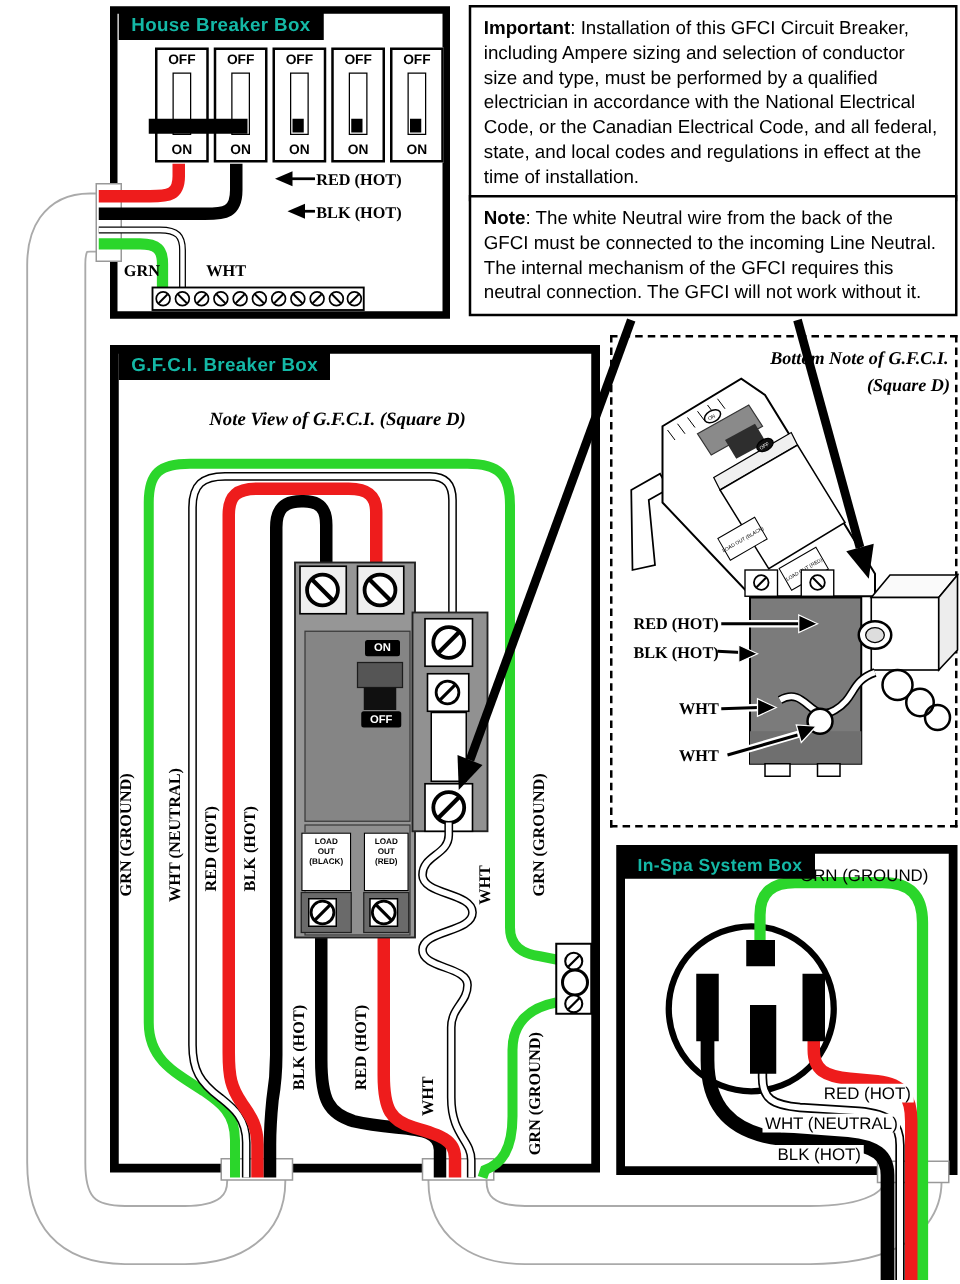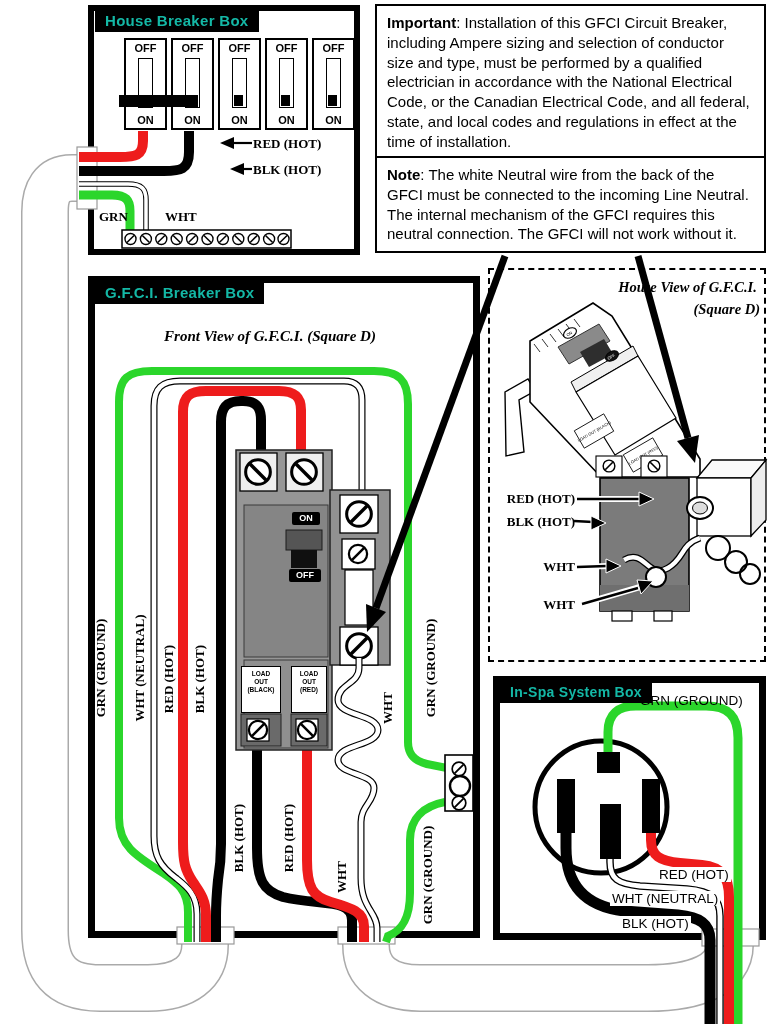--- a/index.html
+++ b/index.html
@@ -323,21 +323,21 @@
 
   <div class="tbar" style="left:95px;top:8px;height:24px;">House Breaker Box</div>
   <div class="tbar" style="left:500px;top:681px;height:22px;font-size:14px;">In-Spa System Box</div>
   <div class="tbar" style="left:95px;top:280px;height:24px;">G.F.C.I. Breaker Box</div>
 
   <div class="slab" style="left:253px;top:136px;">RED (HOT)</div>
   <div class="slab" style="left:253px;top:162px;">BLK (HOT)</div>
   <div class="slab" style="left:99px;top:209px;">GRN</div>
   <div class="slab" style="left:165px;top:209px;">WHT</div>
 
-  <div class="ital" style="left:150px;top:328px;width:240px;text-align:center;">Front View of G.F.C.I. (Square D)</div>
+  <div class="ital" style="left:150px;top:328px;width:240px;text-align:center;">Note View of G.F.C.I. (Square D)</div>
 
   <div class="vlab" style="left:101px;top:668px;">GRN (GROUND)</div>
   <div class="vlab" style="left:140px;top:668px;">WHT (NEUTRAL)</div>
   <div class="vlab" style="left:169px;top:679px;">RED (HOT)</div>
   <div class="vlab" style="left:200px;top:679px;">BLK (HOT)</div>
 
   <div class="vlab" style="left:431px;top:668px;">GRN (GROUND)</div>
   <div class="vlab" style="left:388px;top:708px;">WHT</div>
   <div class="vlab" style="left:428px;top:875px;">GRN (GROUND)</div>
   <div class="vlab" style="left:239px;top:838px;">BLK (HOT)</div>
@@ -350,21 +350,21 @@
     <div>LOAD</div>
     <div>OUT</div>
     <div>(BLACK)</div>
   </div>
   <div class="loadout" style="left:291px;top:666px;width:36px;height:47px;">
     <div>LOAD</div>
     <div>OUT</div>
     <div>(RED)</div>
   </div>
 
-  <div class="ital" style="left:615px;top:279px;width:145px;text-align:center;font-size:14.5px;">House View of G.F.C.I.</div>
+  <div class="ital" style="left:615px;top:279px;width:145px;text-align:center;font-size:14.5px;">Bottom Note of G.F.C.I.</div>
   <div class="ital" style="left:615px;top:301px;width:145px;text-align:right;font-size:14.5px;">(Square D)</div>
   <div class="slab" style="left:505px;top:491px;width:70px;text-align:right;">RED (HOT)</div>
   <div class="slab" style="left:505px;top:514px;width:70px;text-align:right;">BLK (HOT)</div>
   <div class="slab" style="left:505px;top:559px;width:70px;text-align:right;">WHT</div>
   <div class="slab" style="left:505px;top:597px;width:70px;text-align:right;">WHT</div>
 
   <div class="alab" style="left:640px;top:693px;">GRN (GROUND)</div>
   <div class="alab wbg" style="left:657px;top:867px;">RED (HOT)</div>
   <div class="alab wbg" style="left:610px;top:891px;">WHT (NEUTRAL)</div>
   <div class="alab wbg" style="left:620px;top:916px;">BLK (HOT)</div>

